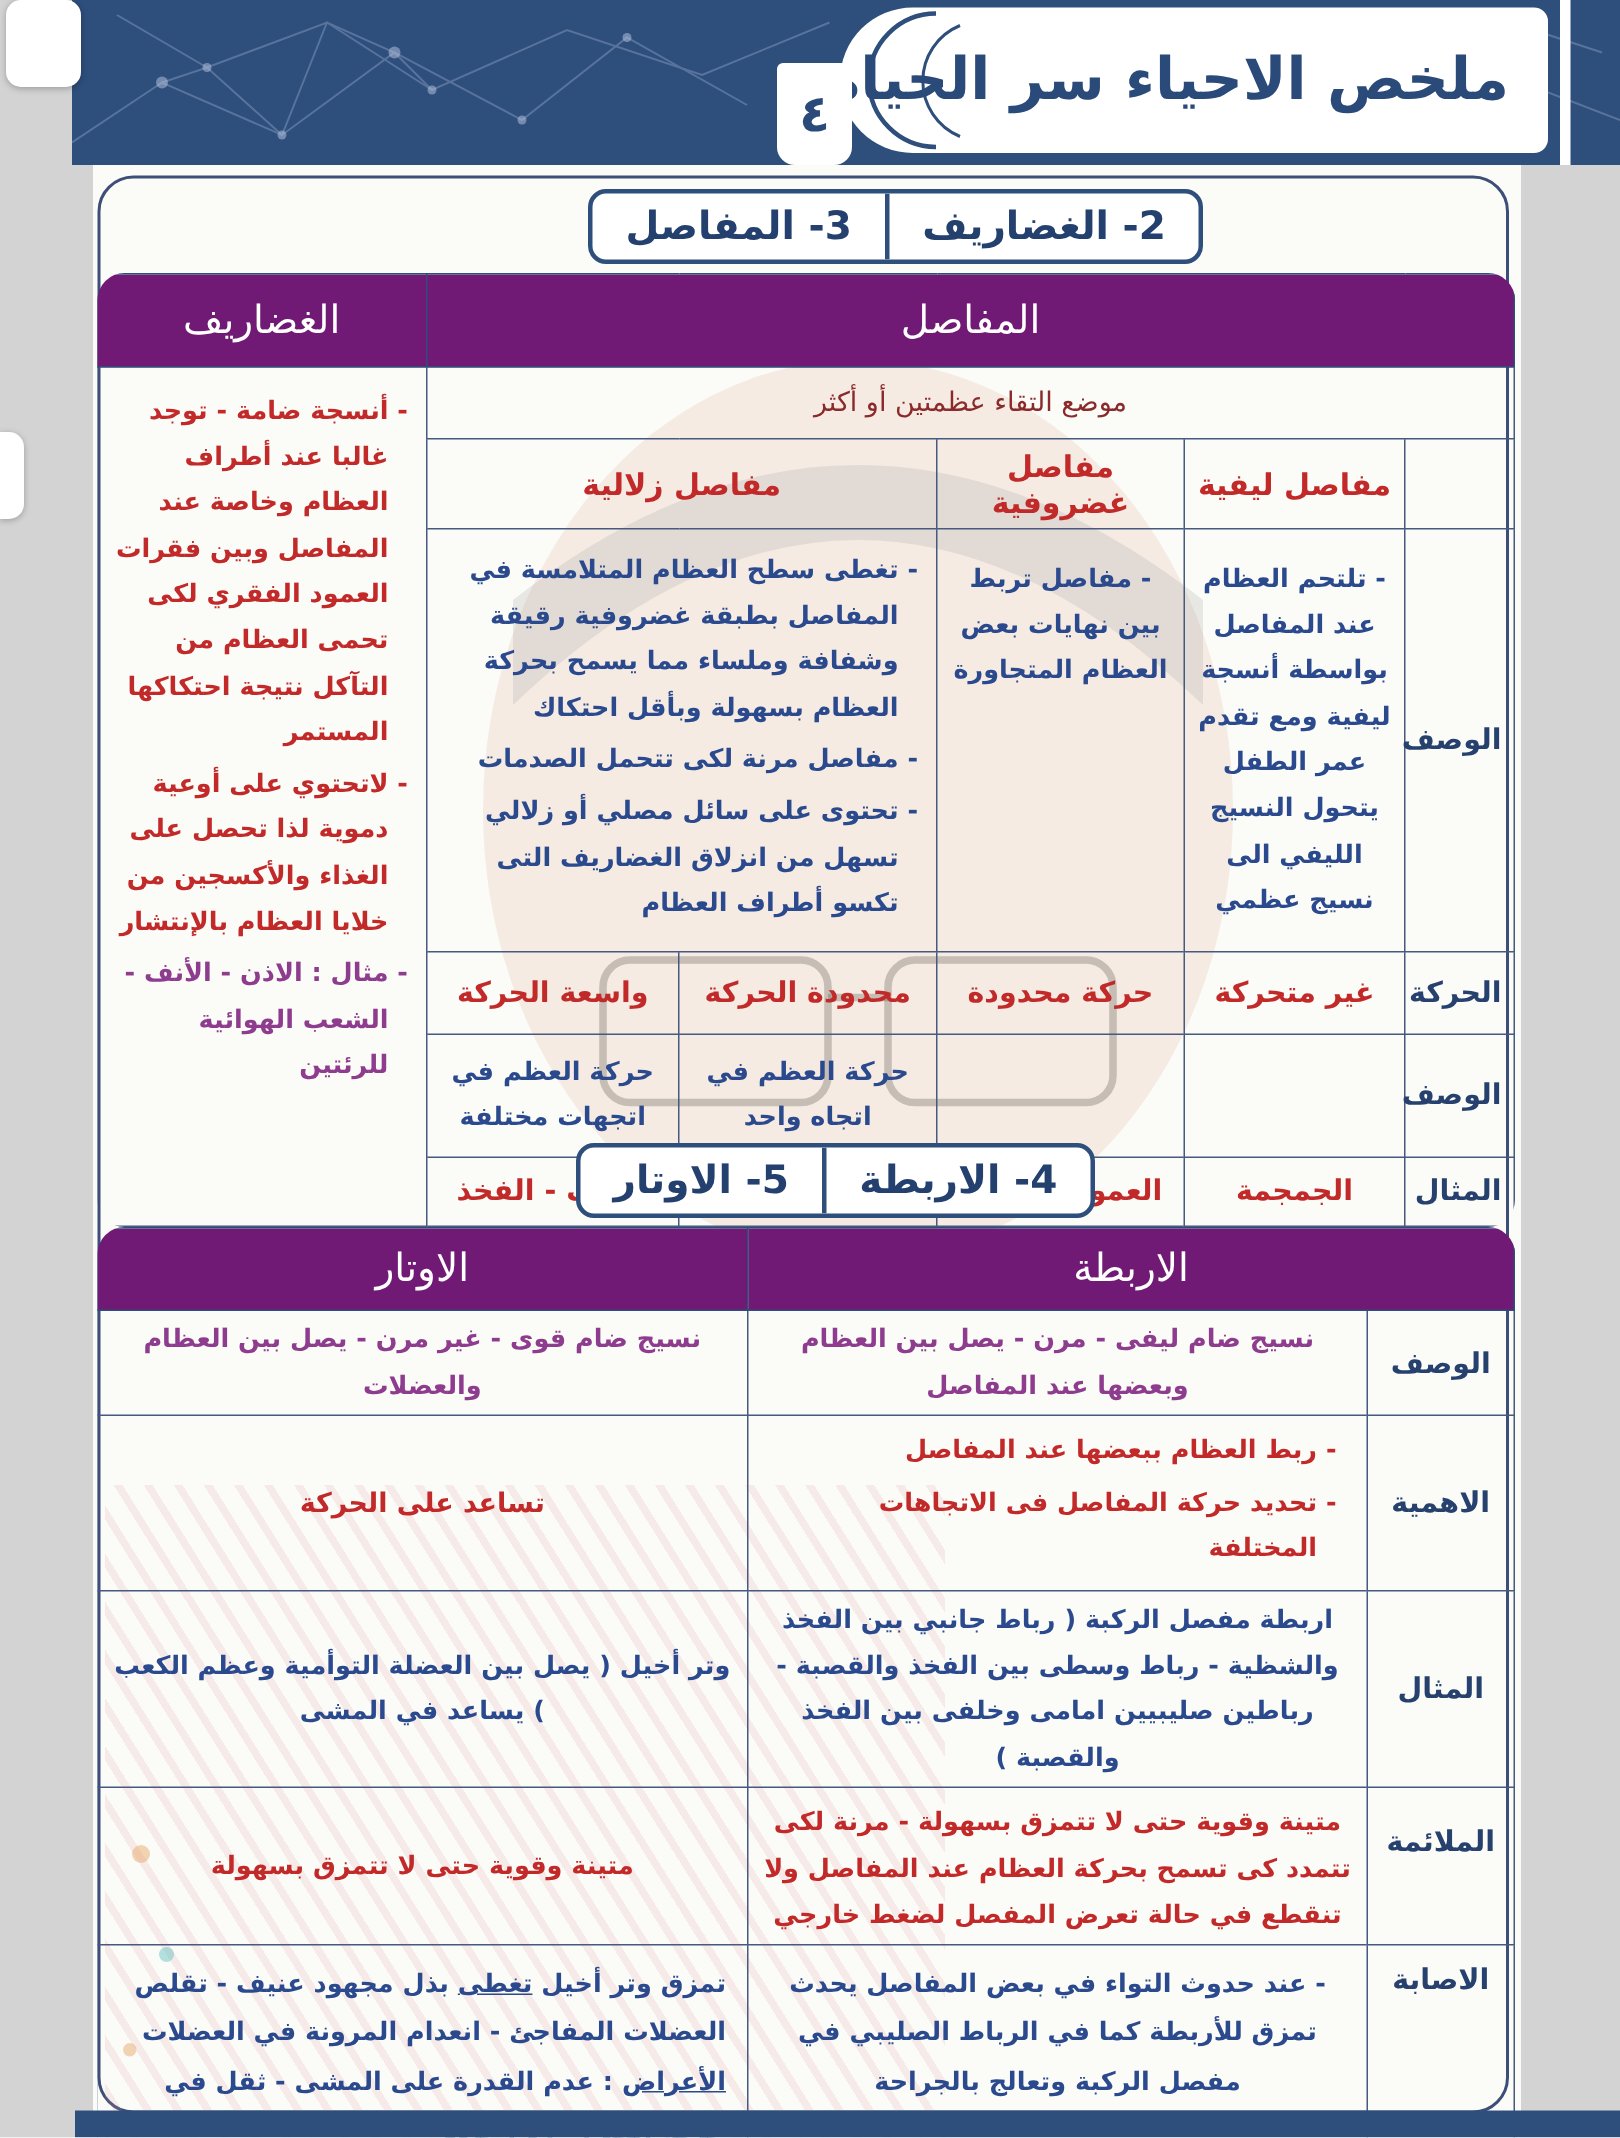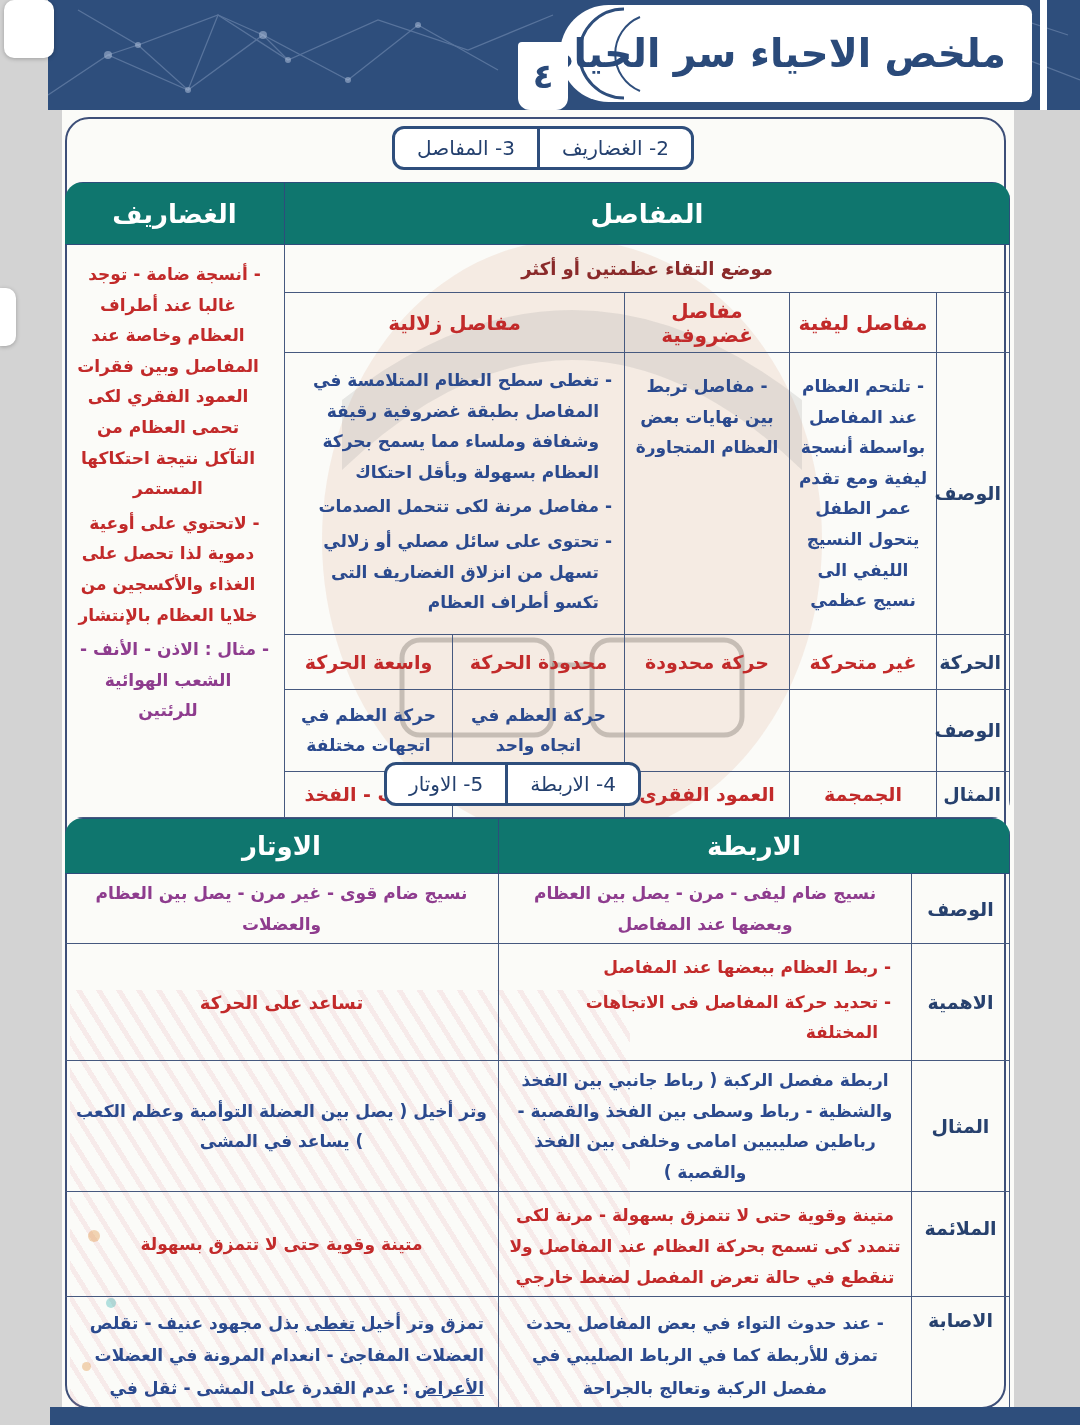--- a/index.html
+++ b/index.html
@@ -33,47 +33,47 @@
   .shirt-texture { position:absolute; left:8px; top:880px; width:560px; height:440px;
         background:repeating-linear-gradient(58deg, rgba(224,148,158,0.16) 0 5px, rgba(255,255,255,0) 5px 17px); }
   .decor-dot { position:absolute; border-radius:50%; opacity:.35; }
   .dot1 { left:26px; top:1120px; width:12px; height:12px; background:#e08a30; }
   .dot2 { left:44px; top:1188px; width:10px; height:10px; background:#2ab0b0; }
   .dot3 { left:20px; top:1252px; width:9px; height:9px; background:#e08a30; }
 
   
   .tabs-box { position:absolute; display:flex; background:#ffffff; border:3px solid #2e4e7c;
               border-radius:12px; overflow:hidden; z-index:4; }
-  .tabs-box .tab-cell { padding:7px 22px; font-weight:normal; color:#24406e; font-size:20px;
+  .tabs-box .tab-cell { padding:7px 22px; font-weight:bold; color:#24406e; font-size:26px;
               display:flex; align-items:center; justify-content:center; white-space:nowrap; }
   .tabs-box .tab-cell + .tab-cell { border-right:3px solid #2e4e7c; }
   .tabs1 { left:330px; top:16px; }
   .tabs2 { left:322px; top:652px; }
 
   
   .tbl-wrap { position:absolute; left:3px; width:945px; border-radius:18px; overflow:hidden; z-index:3; }
   .tbl1 { top:72px; }
   .tbl2 { top:708px; }
   table { border-collapse:collapse; table-layout:fixed; width:945px; }
   td { border:1.5px solid #46597f; vertical-align:middle; padding:4px 8px; background:transparent; }
-  .thead { background:#0f766e; color:#ffffff; font-weight:bold; font-size:26px; text-align:center; border-color:#2d4d7b; }
+  .thead { background:#701a75; color:#ffffff; font-weight:normal; font-size:26px; text-align:center; border-color:#2d4d7b; }
   .lbl { color:#27416e; font-weight:bold; font-size:19px; text-align:center; }
   .red { color:#c22a2a; font-weight:bold; }
   .blue { color:#2b4a8e; font-weight:bold; }
   .purple { color:#8e3c8e; font-weight:bold; }
-  .maroon { color:#8a2a2a; font-weight:bold; }
+  .maroon { color:#8a2a2a; font-weight:normal; }
   .center { text-align:center; }
   .right-al { text-align:right; }
   .top { vertical-align:top; }
   .fs17 { font-size:17px; line-height:1.8; }
   .fs18 { font-size:18px; }
   .fs19 { font-size:19px; }
   .fs20 { font-size:20px; }
   .bullet { padding-right:13px; text-indent:-13px; margin-bottom:4px; }
-  .cart-cell { padding:14px 12px 10px 12px;text-align:center; }
+  .cart-cell { padding:14px 12px 10px 12px; }
   .pre { white-space:pre-line; }
   .u { text-decoration:underline; }
   .lh19 { line-height:1.9; }
 
   
   .logo { position:absolute; left:373px; top:1218px; width:240px; height:92px; z-index:5; text-align:center; }
   .logo-text { margin-top:-8px; font-size:21px; font-weight:bold; font-style:italic; color:#d4862a;
                text-shadow:0 0 1px #7a4a10; }
 </style>
 </head>

